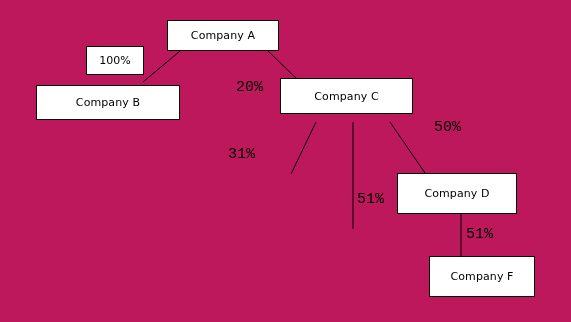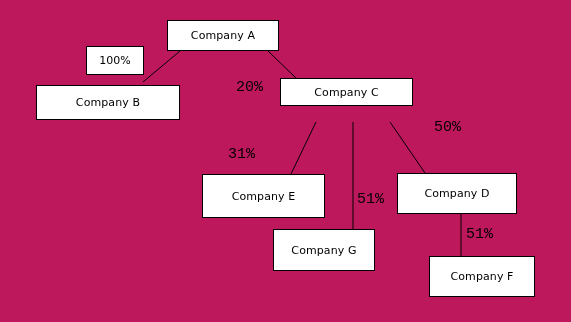--- a/index.html
+++ b/index.html
@@ -80,31 +80,25 @@
   </svg>
 
   <div class="node-box" style="left:167px; top:20px; width:112px; height:31px;">
     <span>Company A</span>
   </div>
 
   <div class="node-box" style="left:36px; top:85px; width:144px; height:35px;">
     <span>Company B</span>
   </div>
 
-  <div class="node-box" style="left:280px; top:78px; width:133px; height:28px;">
+  <div class="node-box" style="left:280px; top:78px; width:133px; height:36px;">
     <span>Company C</span>
   </div>
 
-  <div class="node-box" style="left:202px; top:174px; width:123px; height:44px;">
-    <span>Company E</span>
-  </div>
 
-  <div class="node-box" style="left:273px; top:229px; width:102px; height:42px;">
-    <span>Company G</span>
-  </div>
 
   <div class="node-box" style="left:397px; top:173px; width:120px; height:41px;">
     <span>Company D</span>
   </div>
 
   <div class="node-box" style="left:429px; top:256px; width:106px; height:41px;">
     <span>Company F</span>
   </div>
 
   <div class="pct-box" style="left:86px; top:46px; width:58px; height:29px;">

